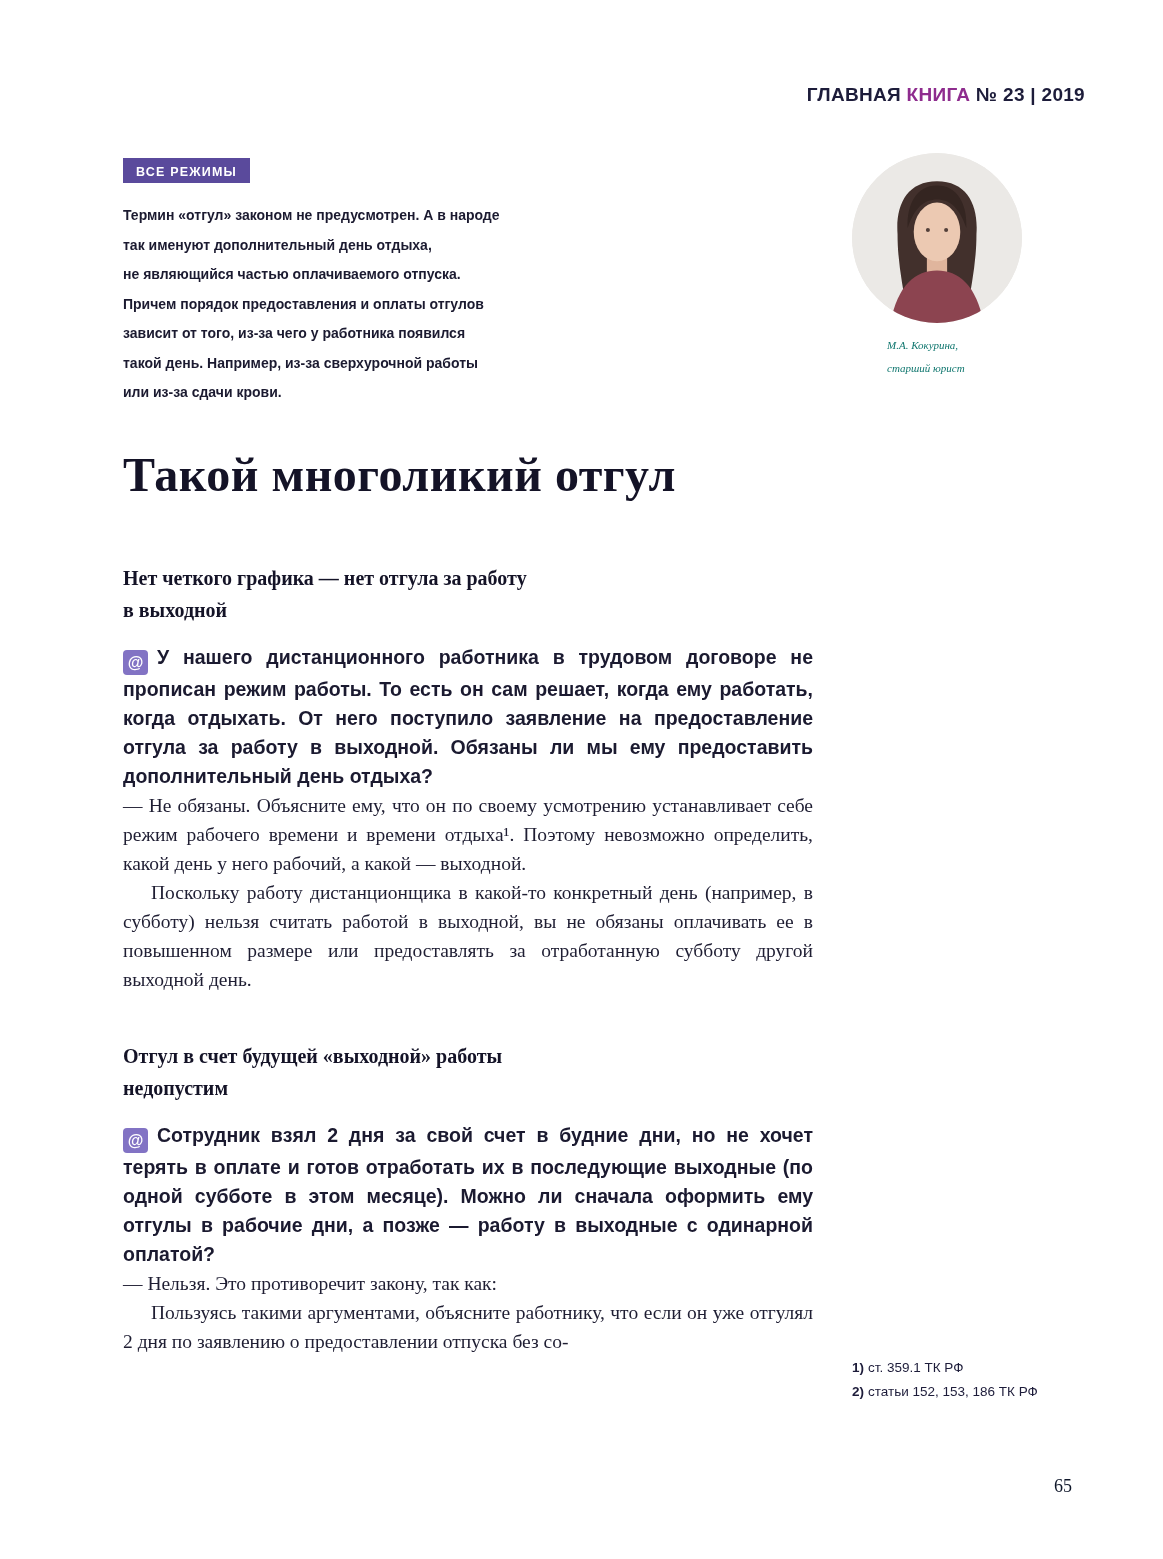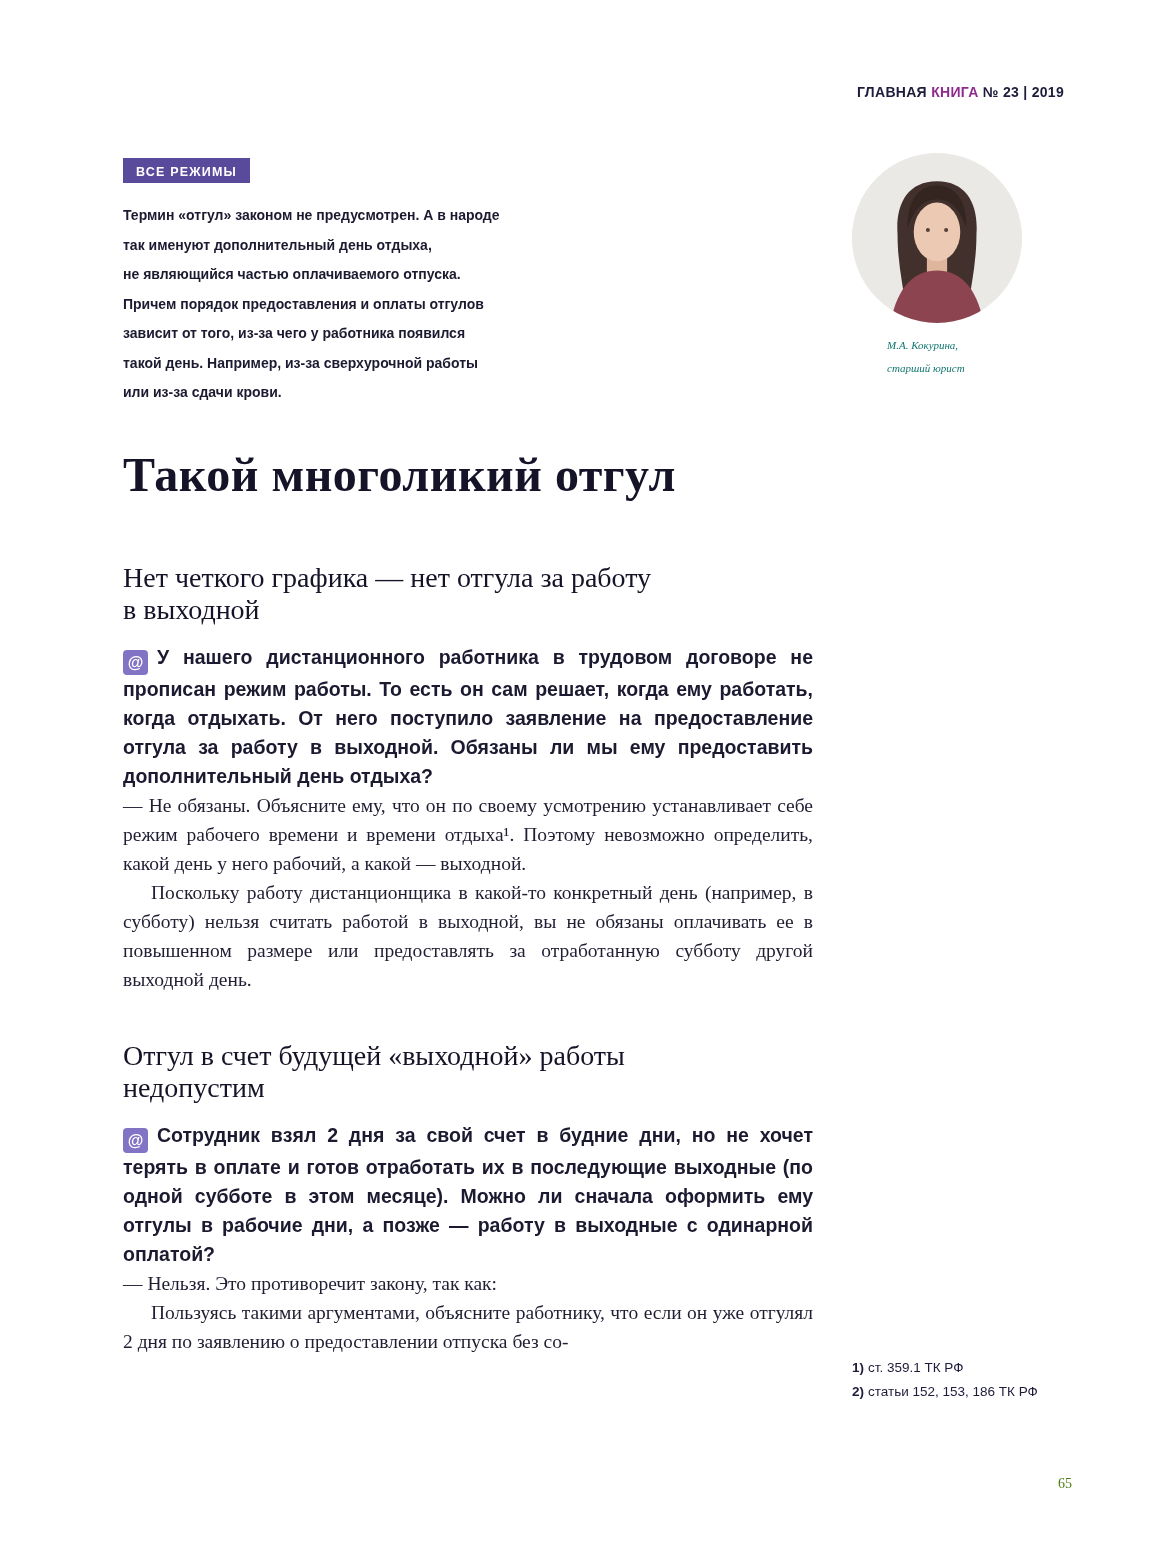--- a/index.html
+++ b/index.html
@@ -1,44 +1,44 @@
 <!DOCTYPE html>
 <html><head>
 <meta charset="utf-8">
 <style>
   html,body{margin:0;padding:0;background:#ffffff;}
   .page{position:relative;width:1163px;height:1559px;background:#ffffff;font-family:"Liberation Serif",serif;color:#1f1e33;overflow:hidden;}
 
   
-  .header{position:absolute;top:84px;right:99px;font-family:"Liberation Sans",sans-serif;font-weight:700;font-size:14px;letter-spacing:.3px;white-space:nowrap;}
+  .header{position:absolute;top:84px;right:78px;font-family:"Liberation Sans",sans-serif;font-weight:700;font-size:19px;letter-spacing:.3px;white-space:nowrap;}
   .brand1{color:#1d1c3a;}
   .brand2{color:#8e2c8e;}
   .issue{color:#1d1c3a;}
 
   
   .main{position:absolute;left:123px;top:158px;width:690px;}
   .badge{display:inline-block;background:#5a4a9c;color:#ffffff;font-family:"Liberation Sans",sans-serif;font-weight:700;font-size:12.5px;letter-spacing:1.2px;padding:7px 13px 4px;}
   .lede{margin:18px 0 0;font-family:"Liberation Sans",sans-serif;font-weight:700;font-size:14px;line-height:29.5px;white-space:pre-line;color:#1b1a30;}
   .article-title{margin:40px 0 0;font-weight:700;font-size:48px;line-height:54px;color:#141327;letter-spacing:.5px;}
-  .section-heading{margin:60px 0 0;font-weight:400;font-size:28px;line-height:32px;white-space:pre-line;color:#141327;}
+  .section-heading{margin:60px 0 0;font-weight:700;font-size:20px;line-height:32px;white-space:pre-line;color:#141327;}
   .section-heading.second{margin-top:46px;}
   .question{margin:17px 0 0;font-family:"Liberation Sans",sans-serif;font-weight:700;font-size:19.5px;line-height:29px;text-align:justify;color:#1b1a30;}
   .at{display:inline-block;width:25px;height:25px;border-radius:4px;background:#8273c4;color:#ffffff;font-size:16px;line-height:25px;text-align:center;margin-right:9px;vertical-align:-4px;font-family:"Liberation Sans",sans-serif;font-weight:700;}
   .body-p{margin:0;font-size:19.5px;line-height:29px;text-align:justify;color:#1f1e33;}
   .indent{text-indent:28px;}
   .bullets{margin:0;padding:0;list-style:none;}
   .bullets li{position:relative;padding-left:20px;font-size:19.5px;line-height:29px;text-align:justify;color:#1f1e33;}
   .bullets li::before{content:"\2022";position:absolute;left:2px;top:0;}
 
   
   .photo{position:absolute;left:852px;top:153px;width:170px;height:170px;border-radius:50%;overflow:hidden;background:#ebe9e6;}
   .author{position:absolute;left:887px;top:334px;font-style:italic;font-size:11px;line-height:23px;color:#0f766e;}
   .footnotes{position:absolute;left:852px;top:1356px;font-family:"Liberation Sans",sans-serif;font-size:13.5px;line-height:24px;color:#1d1c3a;}
   .fn-num{font-weight:700;margin-right:4px;}
-  .pageno{position:absolute;right:91px;top:1476px;font-size:14px;color:#4d7c0f;}
+  .pageno{position:absolute;right:91px;top:1476px;font-size:18px;color:#0f172a;}
 </style>
 </head>
 <body>
 
 <div class="page">
 
   <div class="header">
     <span class="brand1">ГЛАВНАЯ</span>
     <span class="brand2">КНИГА</span>
     <span class="issue">№ 23 | 2019</span>

